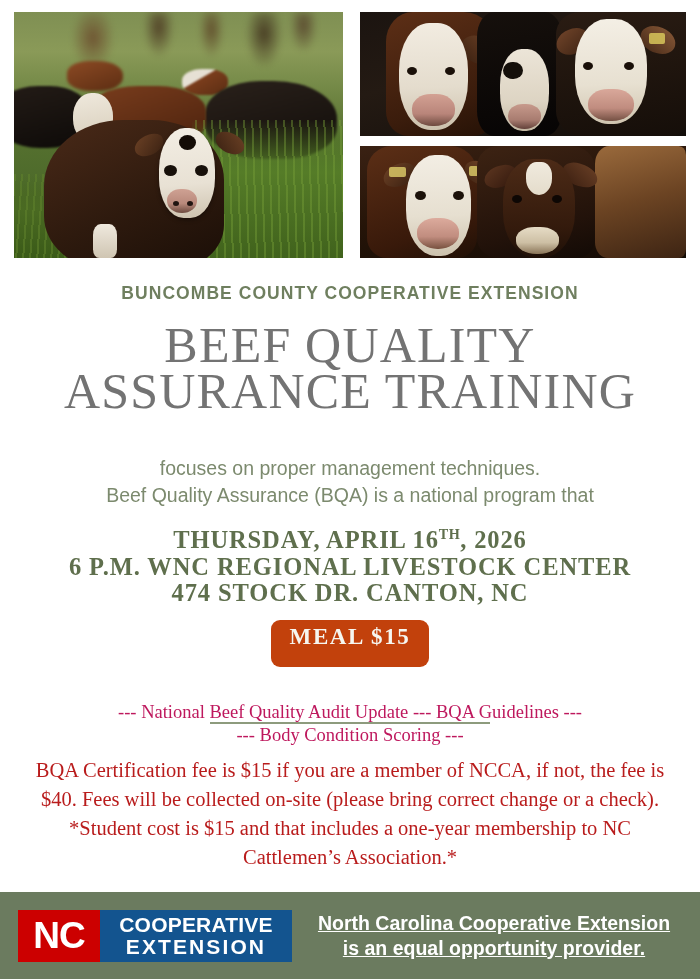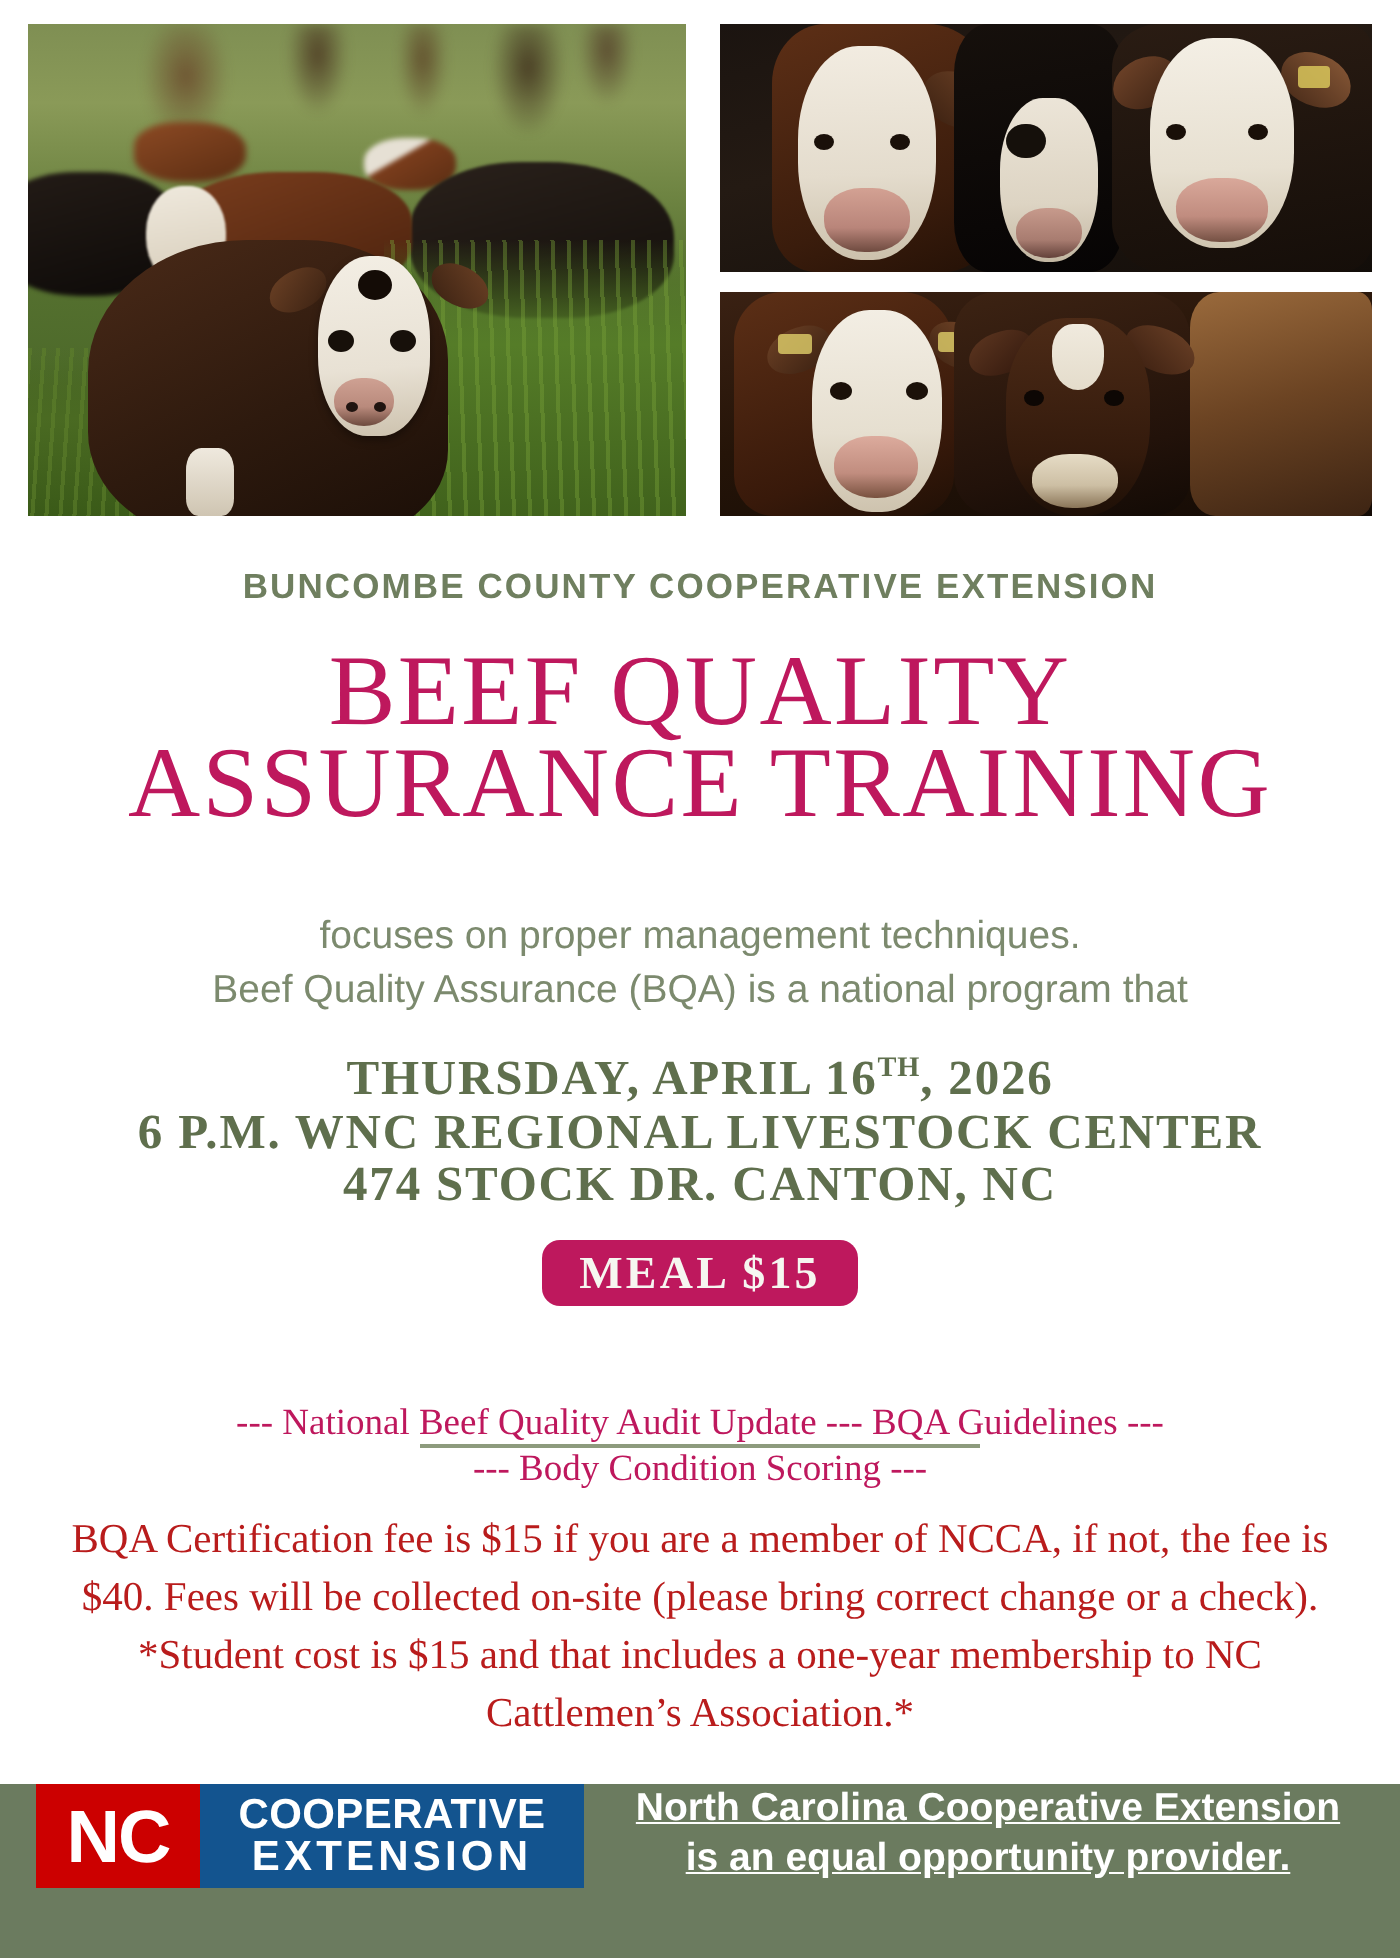--- a/index.html
+++ b/index.html
@@ -334,21 +334,21 @@
     white-space: nowrap;
   }
   .title {
     position: absolute;
     left: 0; right: 0; top: 322px;
     text-align: center;
     font-family: "Liberation Serif", "DejaVu Serif", serif;
     font-size: 50px;
     line-height: 46px;
     letter-spacing: 1.2px;
-    color: #be185d;
+    color: #737373;
     font-weight: 400;
   }
   .title .line { display: block; }
   .subtitle {
     position: absolute;
     left: 44px; right: 44px; top: 455px;
     text-align: center;
     font-family: "Liberation Sans", sans-serif;
     font-size: 19.5px;
     line-height: 27px;
@@ -373,24 +373,24 @@
     vertical-align: super;
     letter-spacing: .4px;
   }
   .meal-badge-wrap {
     position: absolute;
     left: 0; right: 0; top: 620px;
     text-align: center;
   }
   .meal-badge {
     display: inline-block;
-    background: #be185d;
+    background: #c2410c;
     color: #f6f6f0;
     border-radius: 9px;
-    padding: 5px 19px 4px 19px;
+    padding: 5px 19px 18px 19px;
     font-family: "Liberation Serif", "DejaVu Serif", serif;
     font-weight: 700;
     font-size: 23px;
     letter-spacing: 1.6px;
     line-height: 1.05;
   }
   .topics {
     position: absolute;
     left: 24px; right: 24px; top: 666px;
     text-align: center;
@@ -423,21 +423,21 @@
   .footer {
     position: absolute;
     left: 0; top: 892px;
     width: 700px; height: 87px;
     background: #6b7b5f;
   }
   .footer-inner {
     position: absolute;
     left: 0; top: 0; right: 0; bottom: 0;
     display: flex;
-    align-items: flex-start;
+    align-items: center;
   }
   .nc-logo {
     display: flex;
     align-items: stretch;
     margin-left: 18px;
     height: 52px;
     flex: 0 0 auto;
   }
   .nc-block {
     background: #cc0000;

